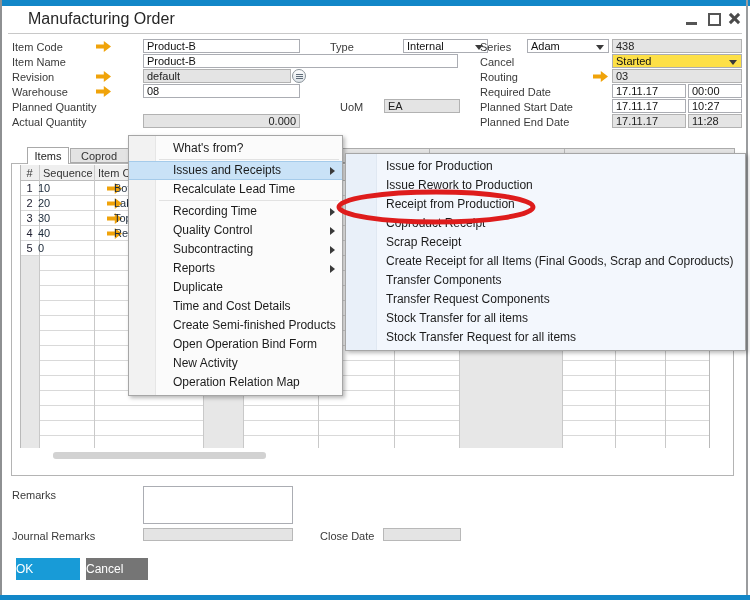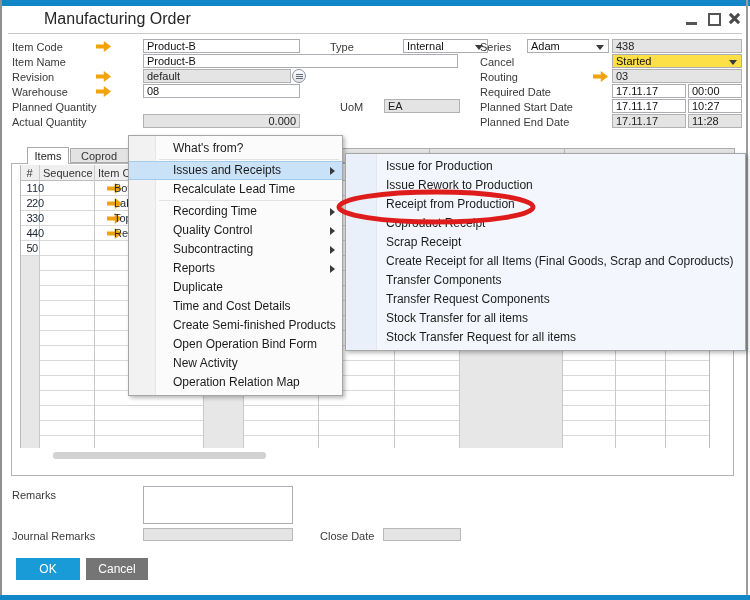--- a/index.html
+++ b/index.html
@@ -2,21 +2,21 @@
 <html><head>
 <meta charset="utf-8">
 <style>
   html,body{margin:0;padding:0;background:#fff;}
   #win{position:relative;width:750px;height:600px;background:#fff;overflow:hidden;
        font-family:"Liberation Sans","DejaVu Sans",sans-serif;color:#222;}
   .edge-l{position:absolute;left:0;top:0;bottom:0;width:2px;background:#8E9092;}
   .edge-r{position:absolute;right:2px;top:0;bottom:0;width:2px;background:#9A9C9E;}
   .bar-top{position:absolute;left:0;top:0;width:750px;height:6px;background:#1287C8;}
   .bar-bot{position:absolute;left:0;bottom:0;width:750px;height:5px;background:#1287C8;}
-  .title{position:absolute;left:44px;top:10px;font-size:16px;color:#262626;}
+  .title{position:absolute;left:28px;top:10px;font-size:16px;color:#262626;}
   .tsep{position:absolute;left:8px;top:33px;width:734px;height:1px;background:#C8C8C8;}
   .wc-min{position:absolute;left:686px;top:22px;width:11px;height:3px;background:#555;}
   .wc-max{position:absolute;left:708px;top:13px;width:9px;height:9px;border:2px solid #555;background:#fff;}
   .wc-close{position:absolute;left:728px;top:12px;width:13px;height:13px;}
   .wc-close i{position:absolute;left:0;top:5px;width:13px;height:3px;background:#4A4A4A;}
   .wc-close i.a{transform:rotate(45deg);} .wc-close i.b{transform:rotate(-45deg);}
   .lbl{position:absolute;font-size:11px;color:#3A3A3A;white-space:nowrap;}
   .fld{position:absolute;height:14px;box-sizing:border-box;border:1px solid #ABADB3;background:#fff;
        font-size:11px;line-height:12px;padding:0 3px;white-space:nowrap;overflow:hidden;color:#111;}
   .fld.gray{background:#E4E4E4;border-color:#B2B2B2;color:#222;}
@@ -43,42 +43,42 @@
             border:1px solid #B4B4B4;box-sizing:border-box;z-index:1;}
   .thead{position:absolute;left:8px;top:1px;width:689px;height:16px;background:#EFEFEF;
          border-bottom:1px solid #BDBDBD;box-sizing:border-box;}
   .th{position:absolute;top:2px;font-size:11px;color:#333;}
   .rows-layer{position:absolute;left:8px;top:17px;width:689px;height:267px;
       background:repeating-linear-gradient(to bottom,transparent 0 14px,#D9D9D9 14px 15px);}
   .vline{position:absolute;top:1px;height:283px;width:1px;background:#C9C9C9;}
   .graycol{position:absolute;top:17px;height:267px;background:#E7E7E7;}
   .trow{position:absolute;left:8px;width:689px;height:15px;font-size:11px;color:#1b2a3a;}
   .td-num{position:absolute;left:0;width:19px;text-align:center;top:1px;color:#223;}
-  .td-seq{position:absolute;left:12px;top:1px;}
+  .td-seq{position:absolute;left:18px;top:1px;}
   .td-item{position:absolute;left:94px;top:1px;}
   .hscroll{position:absolute;left:41px;top:288px;width:213px;height:7px;border-radius:3px;background:#D2D2D2;}
   
   .menu{position:absolute;left:128px;top:135px;width:215px;box-sizing:border-box;padding:3px 0;
         background:#FBFBFB;border:1px solid #A6A6A6;box-shadow:2px 2px 4px rgba(0,0,0,.28);z-index:10;}
   .menu .gutter{position:absolute;left:0;top:0;bottom:0;width:26px;background:#F2F2F2;border-right:1px solid #E6E6E6;}
   .mi{position:relative;height:19px;line-height:19px;padding-left:44px;font-size:12px;color:#1C1C1C;white-space:nowrap;}
   .mi.hl{background:#C9E2F7;box-shadow:inset 0 1px 0 #A5CBEA,inset 0 -1px 0 #A5CBEA;}
   .sub-arrow{position:absolute;right:7px;top:6px;width:0;height:0;border-left:5px solid #3A3A3A;
              border-top:4px solid transparent;border-bottom:4px solid transparent;}
   .menu-sep{height:1px;background:#E2E2E2;margin:1px 3px 1px 30px;}
   .submenu{position:absolute;left:345px;top:153px;width:401px;box-sizing:border-box;padding:3px 0;
            background:#F3F7FD;border:1px solid #A6A6A6;box-shadow:2px 2px 4px rgba(0,0,0,.28);z-index:11;}
   .submenu .gutter{position:absolute;left:0;top:0;bottom:0;width:30px;background:#E9F0F9;border-right:1px solid #E0E8F2;}
   .smi{position:relative;height:19px;line-height:19px;padding-left:40px;font-size:12px;color:#1C1C1C;white-space:nowrap;}
   .oval{position:absolute;left:335px;top:188px;z-index:12;}
   
   .remarks-box{position:absolute;left:143px;top:486px;width:150px;height:38px;border:1px solid #ABADB3;
                background:#fff;box-sizing:border-box;resize:none;font-family:inherit;font-size:11px;}
   .gfield{position:absolute;height:13px;background:#E4E4E4;border:1px solid #B8B8B8;box-sizing:border-box;}
-  .btn{position:absolute;top:558px;height:22px;font-size:12px;color:#fff;text-align:center;line-height:22px;}
+  .btn{position:absolute;top:558px;height:22px;font-size:12px;color:#fff;text-align:left;line-height:22px;}
   .btn.ok{left:16px;width:64px;background:#189BD7;}
   .btn.cancel{left:86px;width:62px;background:#757575;}
 </style>
 </head>
 <body>
 
 <div id="win">
   <div class="bar-top"></div>
   <div class="edge-l"></div>
   <div class="edge-r"></div>

